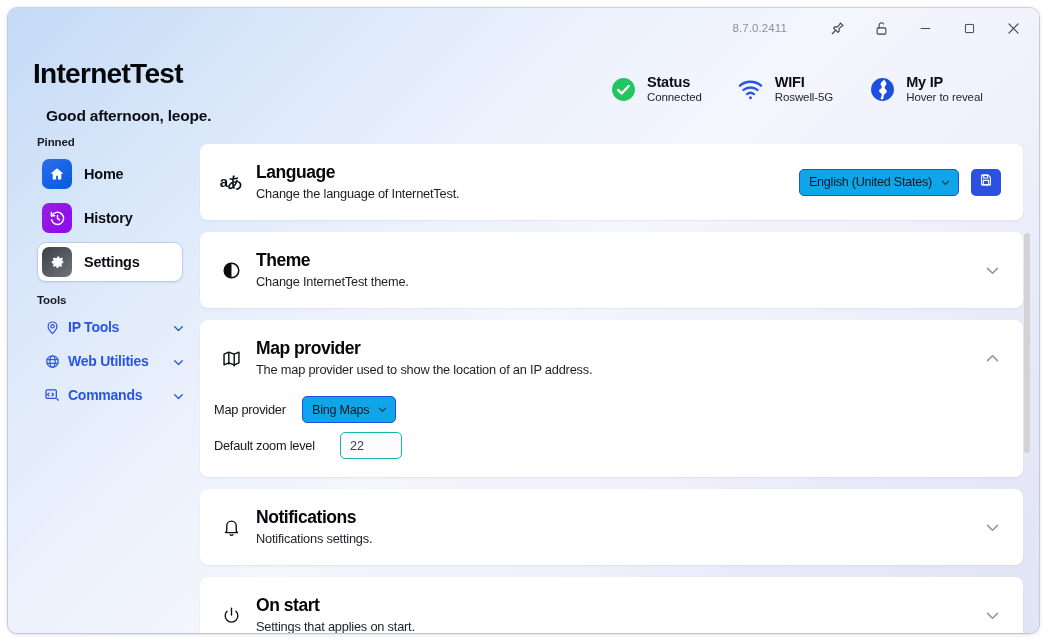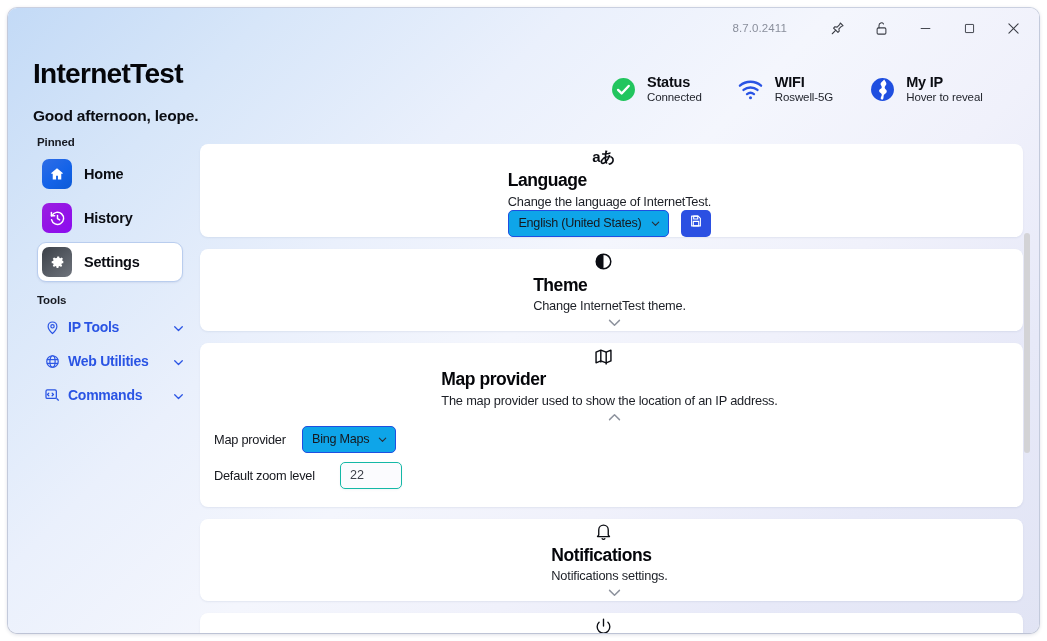--- a/index.html
+++ b/index.html
@@ -59,21 +59,21 @@
   
   #app-title {
     position: absolute; left: 25px; top: 52px;
     font-size: 28px;
     font-weight: 700;
     letter-spacing: -.7px;
     color: #05060a;
     line-height: 1;
   }
   #greeting {
-    position: absolute; left: 25px; top: 99px;
+    position: absolute; left: 38px; top: 99px;
     font-size: 15.5px;
     font-weight: 700;
     color: #0b0d13;
     letter-spacing: -.2px;
   }
 
   
   #status-strip {
     position: absolute; left: 600px; top: 66px;
     display: flex;
@@ -157,21 +157,20 @@
     border-radius: 8px;
     margin-bottom: 12px;
     box-shadow: 0 1px 2px rgba(80,95,140,.10);
     position: relative;
   }
   .card-head {
     display: flex;
     align-items: center;
     min-height: 76px;
     padding: 0 22px 0 18px;
-    flex-direction: column;
   }
   .card-ico {
     width: 26px; height: 26px; flex: 0 0 26px;
     display: flex; align-items: center; justify-content: center;
     color: #0b0d13;
     margin-right: 12px;
   }
   .card-text { flex: 1; display: flex; flex-direction: column; line-height: 1.24; }
   .card-title { font-size: 17.5px; font-weight: 700; color: #05060a; letter-spacing: -.45px; }
   .card-sub { font-size: 12.8px; font-weight: 400; color: #1c1f26; letter-spacing: -.2px; margin-top: 2px; }
@@ -537,20 +536,21 @@
       <div class="card">
         <div class="card-head">
           <span class="card-ico">
             <svg width="19" height="19" viewBox="0 0 24 24" fill="none" stroke="#0b0d13" stroke-width="1.7" stroke-linecap="round">
               <path d="M6.4 6.6a8 8 0 1 0 11.2 0"></path>
               <line x1="12" y1="2.6" x2="12" y2="11.4"></line>
             </svg>
           </span>
           <span class="card-text">
             <span class="card-title">On start</span>
+            <span class="card-sub">Settings that applies on start.</span>
           </span>
           <span class="card-chev">
             <svg width="17" height="17" viewBox="0 0 24 24" fill="none" stroke="currentColor" stroke-width="2" stroke-linecap="round" stroke-linejoin="round">
               <polyline points="5,9 12,16 19,9"></polyline>
             </svg>
           </span>
         </div>
       </div>
 
     </div>

